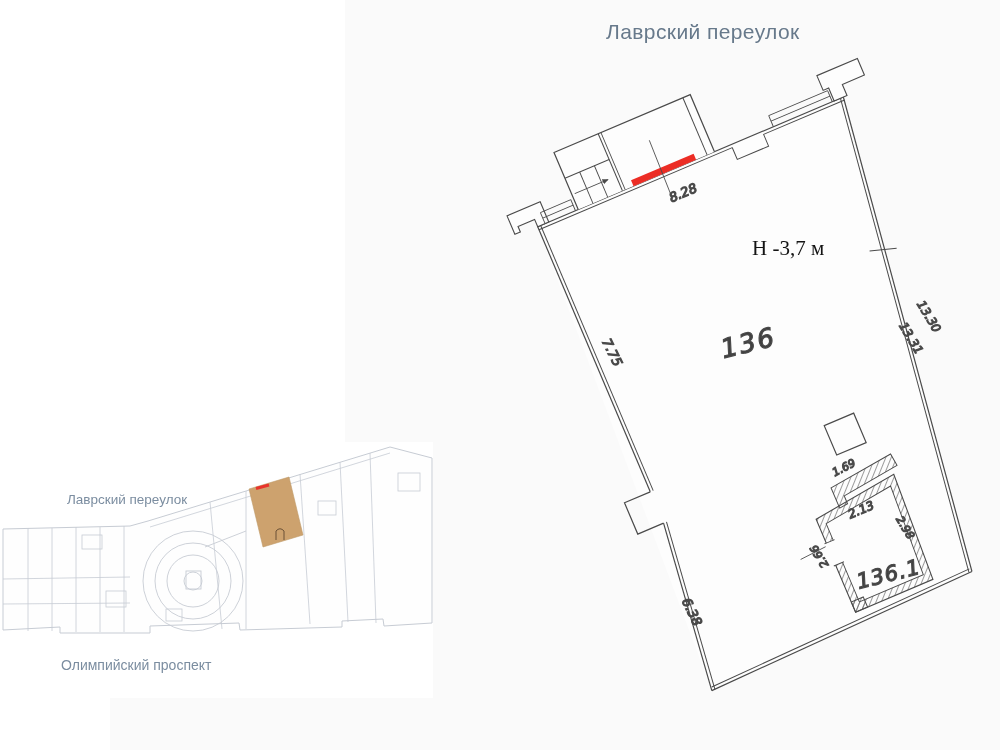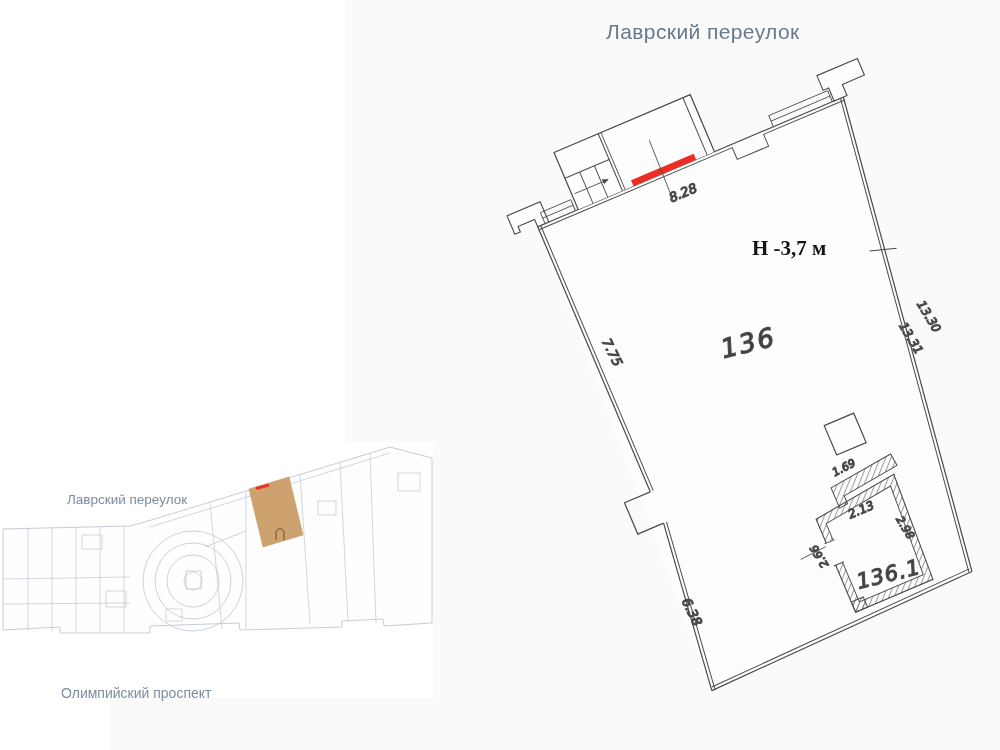--- a/index.html
+++ b/index.html
@@ -11,26 +11,26 @@
   #panel-topleft{left:0;top:0;width:345px;height:442px;}
   #panel-minimap{left:0;top:442px;width:433px;height:256px;}
   #panel-bottomleft{left:0;top:698px;width:110px;height:52px;}
   .abs{position:absolute;}
   #main-title{
     left:606px;top:20px;width:240px;
     font-size:21px;letter-spacing:.4px;color:#67798b;
   }
   #height-note{
     left:752px;top:236px;width:120px;
-    font-family:"Liberation Serif",serif;font-weight:bold;
+    font-family:"Liberation Serif",serif;font-weight:normal;
     font-size:21px;color:#141414;
   }
   .street-label{color:#7b8da0;}
   #street-top{left:67px;top:492px;font-size:13.5px;}
-  #street-bottom{left:61px;top:657px;font-size:14px;margin-top:28px;}
+  #street-bottom{left:61px;top:657px;font-size:14px;}
   svg text{
     font-family:"DejaVu Sans",sans-serif;font-style:italic;
     fill:#3f3f3f;
   }
 </style>
 </head>
 <body>
 
 <div class="panel" id="panel-topleft"></div>
 <div class="panel" id="panel-minimap"></div>

